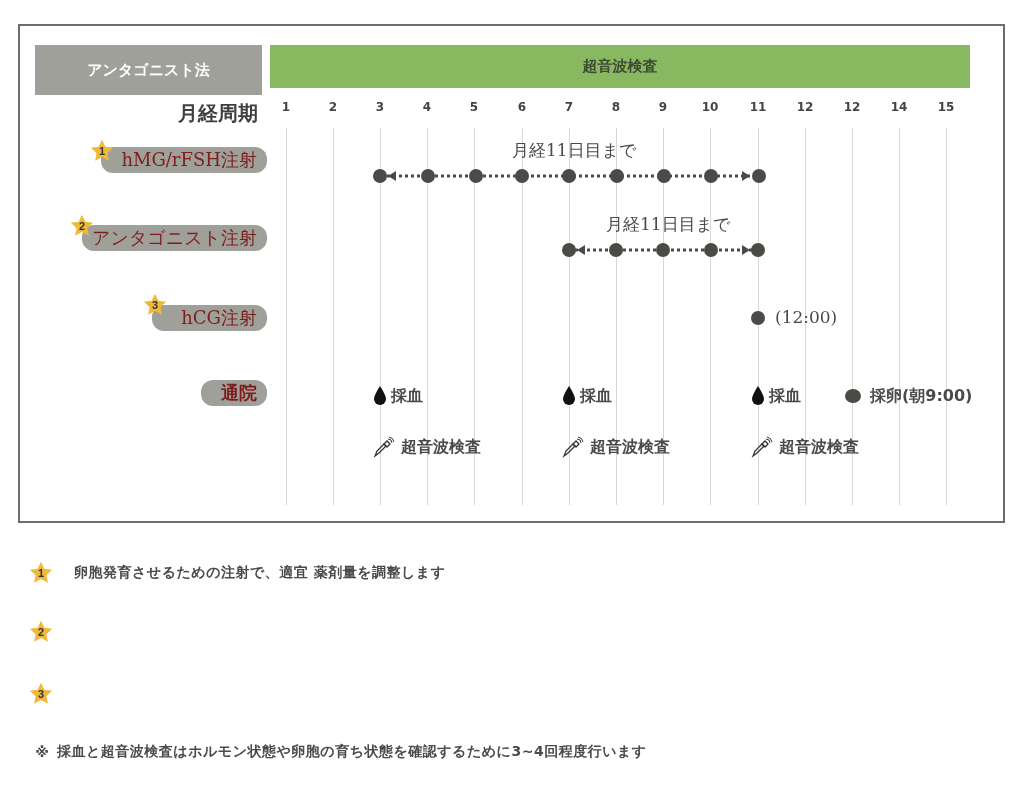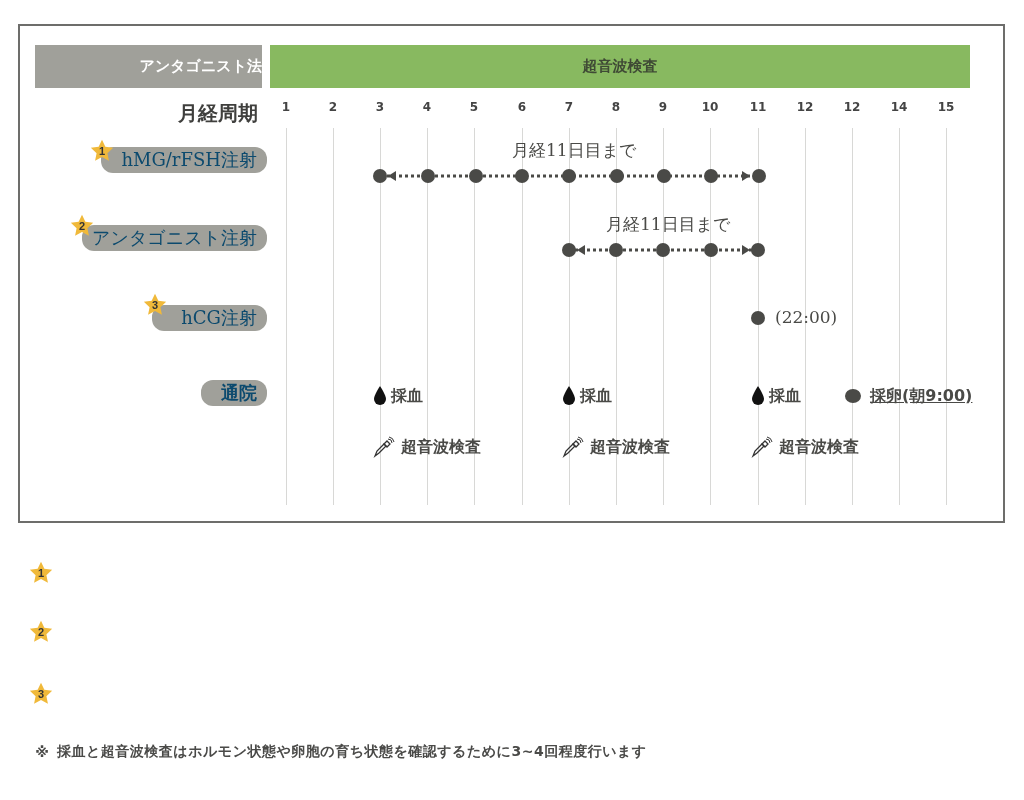--- a/index.html
+++ b/index.html
@@ -1,32 +1,32 @@
 <!DOCTYPE html>
 <html><head>
 <meta charset="utf-8">
 <style>
   html, body { margin:0; padding:0; background:#ffffff; }
   body { width:1024px; height:800px; position:relative; overflow:hidden;
          font-family:"DejaVu Sans", "Liberation Sans", sans-serif; color:#4a4a48; }
   .frame { position:absolute; left:18px; top:24px; width:987px; height:499px;
            border:2px solid #6d6d6b; box-sizing:border-box; background:#fff; }
-  .method-bar { position:absolute; left:35px; top:45px; width:227px; height:43px;
+  .method-bar { position:absolute; left:35px; top:45px; width:227px; height:50px;
                 background:#a0a09a; color:#fff; font-weight:bold; font-size:15px;
-                display:flex; align-items:center; justify-content:flex-end; }
+                display:flex; align-items:center; justify-content:center; }
   .cycle-bar { position:absolute; left:270px; top:45px; width:700px; height:43px;
                background:#88b960; color:#3f4a35; font-weight:bold; font-size:15px;
                display:flex; align-items:center; justify-content:center; }
   .axis-label { position:absolute; right:766px; top:100px; font-size:20px; font-weight:bold;
                 color:#3f3f3d; text-align:right; }
   .day-tick { position:absolute; top:100px; font-size:12px; font-weight:bold; color:#444;
               transform:translateX(-50%); }
   .gridline { position:absolute; top:128px; height:377px; width:1px; background:#d8d8d6; }
   .row-pill { position:absolute; height:26px; background:#a0a09a; border-radius:12px;
-              color:#0c4a6e; font-family:"DejaVu Serif", "Liberation Serif", serif;
+              color:#7f1d1d; font-family:"DejaVu Serif", "Liberation Serif", serif;
               font-size:18px; display:flex; align-items:center; justify-content:flex-end;
               padding:0 10px 0 12px; box-sizing:border-box; white-space:nowrap; }
   .row-pill.sans { font-family:"DejaVu Sans", "Liberation Sans", sans-serif; font-weight:bold; }
   .star { position:absolute; width:26px; height:26px; }
   .star svg { width:26px; height:26px; display:block; }
   .star span { position:absolute; left:0; top:7px; width:26px; text-align:center;
                font-size:11px; font-weight:bold; color:#333;
                font-family:"Liberation Sans", sans-serif; }
   .dot { position:absolute; width:14px; height:14px; border-radius:50%; background:#4a4a47;
          transform:translate(-50%,-50%); }
@@ -138,41 +138,41 @@
 <div class="row-pill" style="left:152px; top:305px; width:115px;">
   <span>hCG注射</span>
 </div>
 <div class="star" style="left:142px; top:292px;">
   <svg viewBox="0 0 24 24">
       <path d="M12 1.5l3.1 6.6 7.2.9-5.3 5 1.4 7.1L12 17.6 5.6 21.1 7 14 1.7 9l7.2-.9z" fill="#f0b93a"></path>
     </svg>
   <span>3</span>
 </div>
 <div class="dot" style="left:758px; top:318px;"></div>
-<div class="span-label" style="left:775px; top:307px;">(22:00)</div>
+<div class="span-label" style="left:775px; top:307px;">(12:00)</div>
 
 <div class="row-pill sans" style="left:201px; top:380px; width:66px;">
   <span>通院</span>
 </div>
 
 <svg class="drop" style="left:373px; top:386px;" viewBox="0 0 14 20">
     <path d="M7 0C7 0 1 9 1 13a6 6 0 0 0 12 0C13 9 7 0 7 0z" fill="#111"></path>
   </svg>
 <div class="event-label" style="left:391px; top:386px;">採血</div>
 <svg class="drop" style="left:562px; top:386px;" viewBox="0 0 14 20">
     <path d="M7 0C7 0 1 9 1 13a6 6 0 0 0 12 0C13 9 7 0 7 0z" fill="#111"></path>
   </svg>
 <div class="event-label" style="left:580px; top:386px;">採血</div>
 <svg class="drop" style="left:751px; top:386px;" viewBox="0 0 14 20">
     <path d="M7 0C7 0 1 9 1 13a6 6 0 0 0 12 0C13 9 7 0 7 0z" fill="#111"></path>
   </svg>
 <div class="event-label" style="left:769px; top:386px;">採血</div>
 
 <div class="dot" style="left:853px; top:396px; width:16px; height:14px;"></div>
-<div class="event-label" style="left:870px; top:386px;text-decoration:underline;">採卵(朝9:00)</div>
+<div class="event-label" style="left:870px; top:386px;">採卵(朝9:00)</div>
 
 <svg class="probe" style="left:373px; top:436px;" viewBox="0 0 22 22">
   <path d="M2 20l4-3 7-7-2-2-7 7z" fill="none" stroke="#333" stroke-width="1.3"></path>
   <path d="M11 8l3-3 3 3-3 3z" fill="none" stroke="#333" stroke-width="1.3"></path>
   <path d="M15 3a4 4 0 0 1 4 4M16 1a6 6 0 0 1 5 5" fill="none" stroke="#333" stroke-width="1"></path>
 </svg>
 <div class="event-label" style="left:401px; top:437px;">超音波検査</div>
 <svg class="probe" style="left:562px; top:436px;" viewBox="0 0 22 22">
   <path d="M2 20l4-3 7-7-2-2-7 7z" fill="none" stroke="#333" stroke-width="1.3"></path>
   <path d="M11 8l3-3 3 3-3 3z" fill="none" stroke="#333" stroke-width="1.3"></path>
@@ -186,20 +186,21 @@
 </svg>
 <div class="event-label" style="left:779px; top:437px;">超音波検査</div>
 
 <div class="note-row" style="top:560px;">
   <div class="star" style="position:relative;">
     <svg viewBox="0 0 24 24">
         <path d="M12 1.5l3.1 6.6 7.2.9-5.3 5 1.4 7.1L12 17.6 5.6 21.1 7 14 1.7 9l7.2-.9z" fill="#f0b93a"></path>
       </svg>
     <span>1</span>
   </div>
+  <div class="note-text">卵胞発育させるための注射で、適宜 薬剤量を調整します</div>
 </div>
 <div class="note-row" style="top:619px;">
   <div class="star" style="position:relative;">
     <svg viewBox="0 0 24 24">
         <path d="M12 1.5l3.1 6.6 7.2.9-5.3 5 1.4 7.1L12 17.6 5.6 21.1 7 14 1.7 9l7.2-.9z" fill="#f0b93a"></path>
       </svg>
     <span>2</span>
   </div>
 </div>
 <div class="note-row" style="top:681px;">

